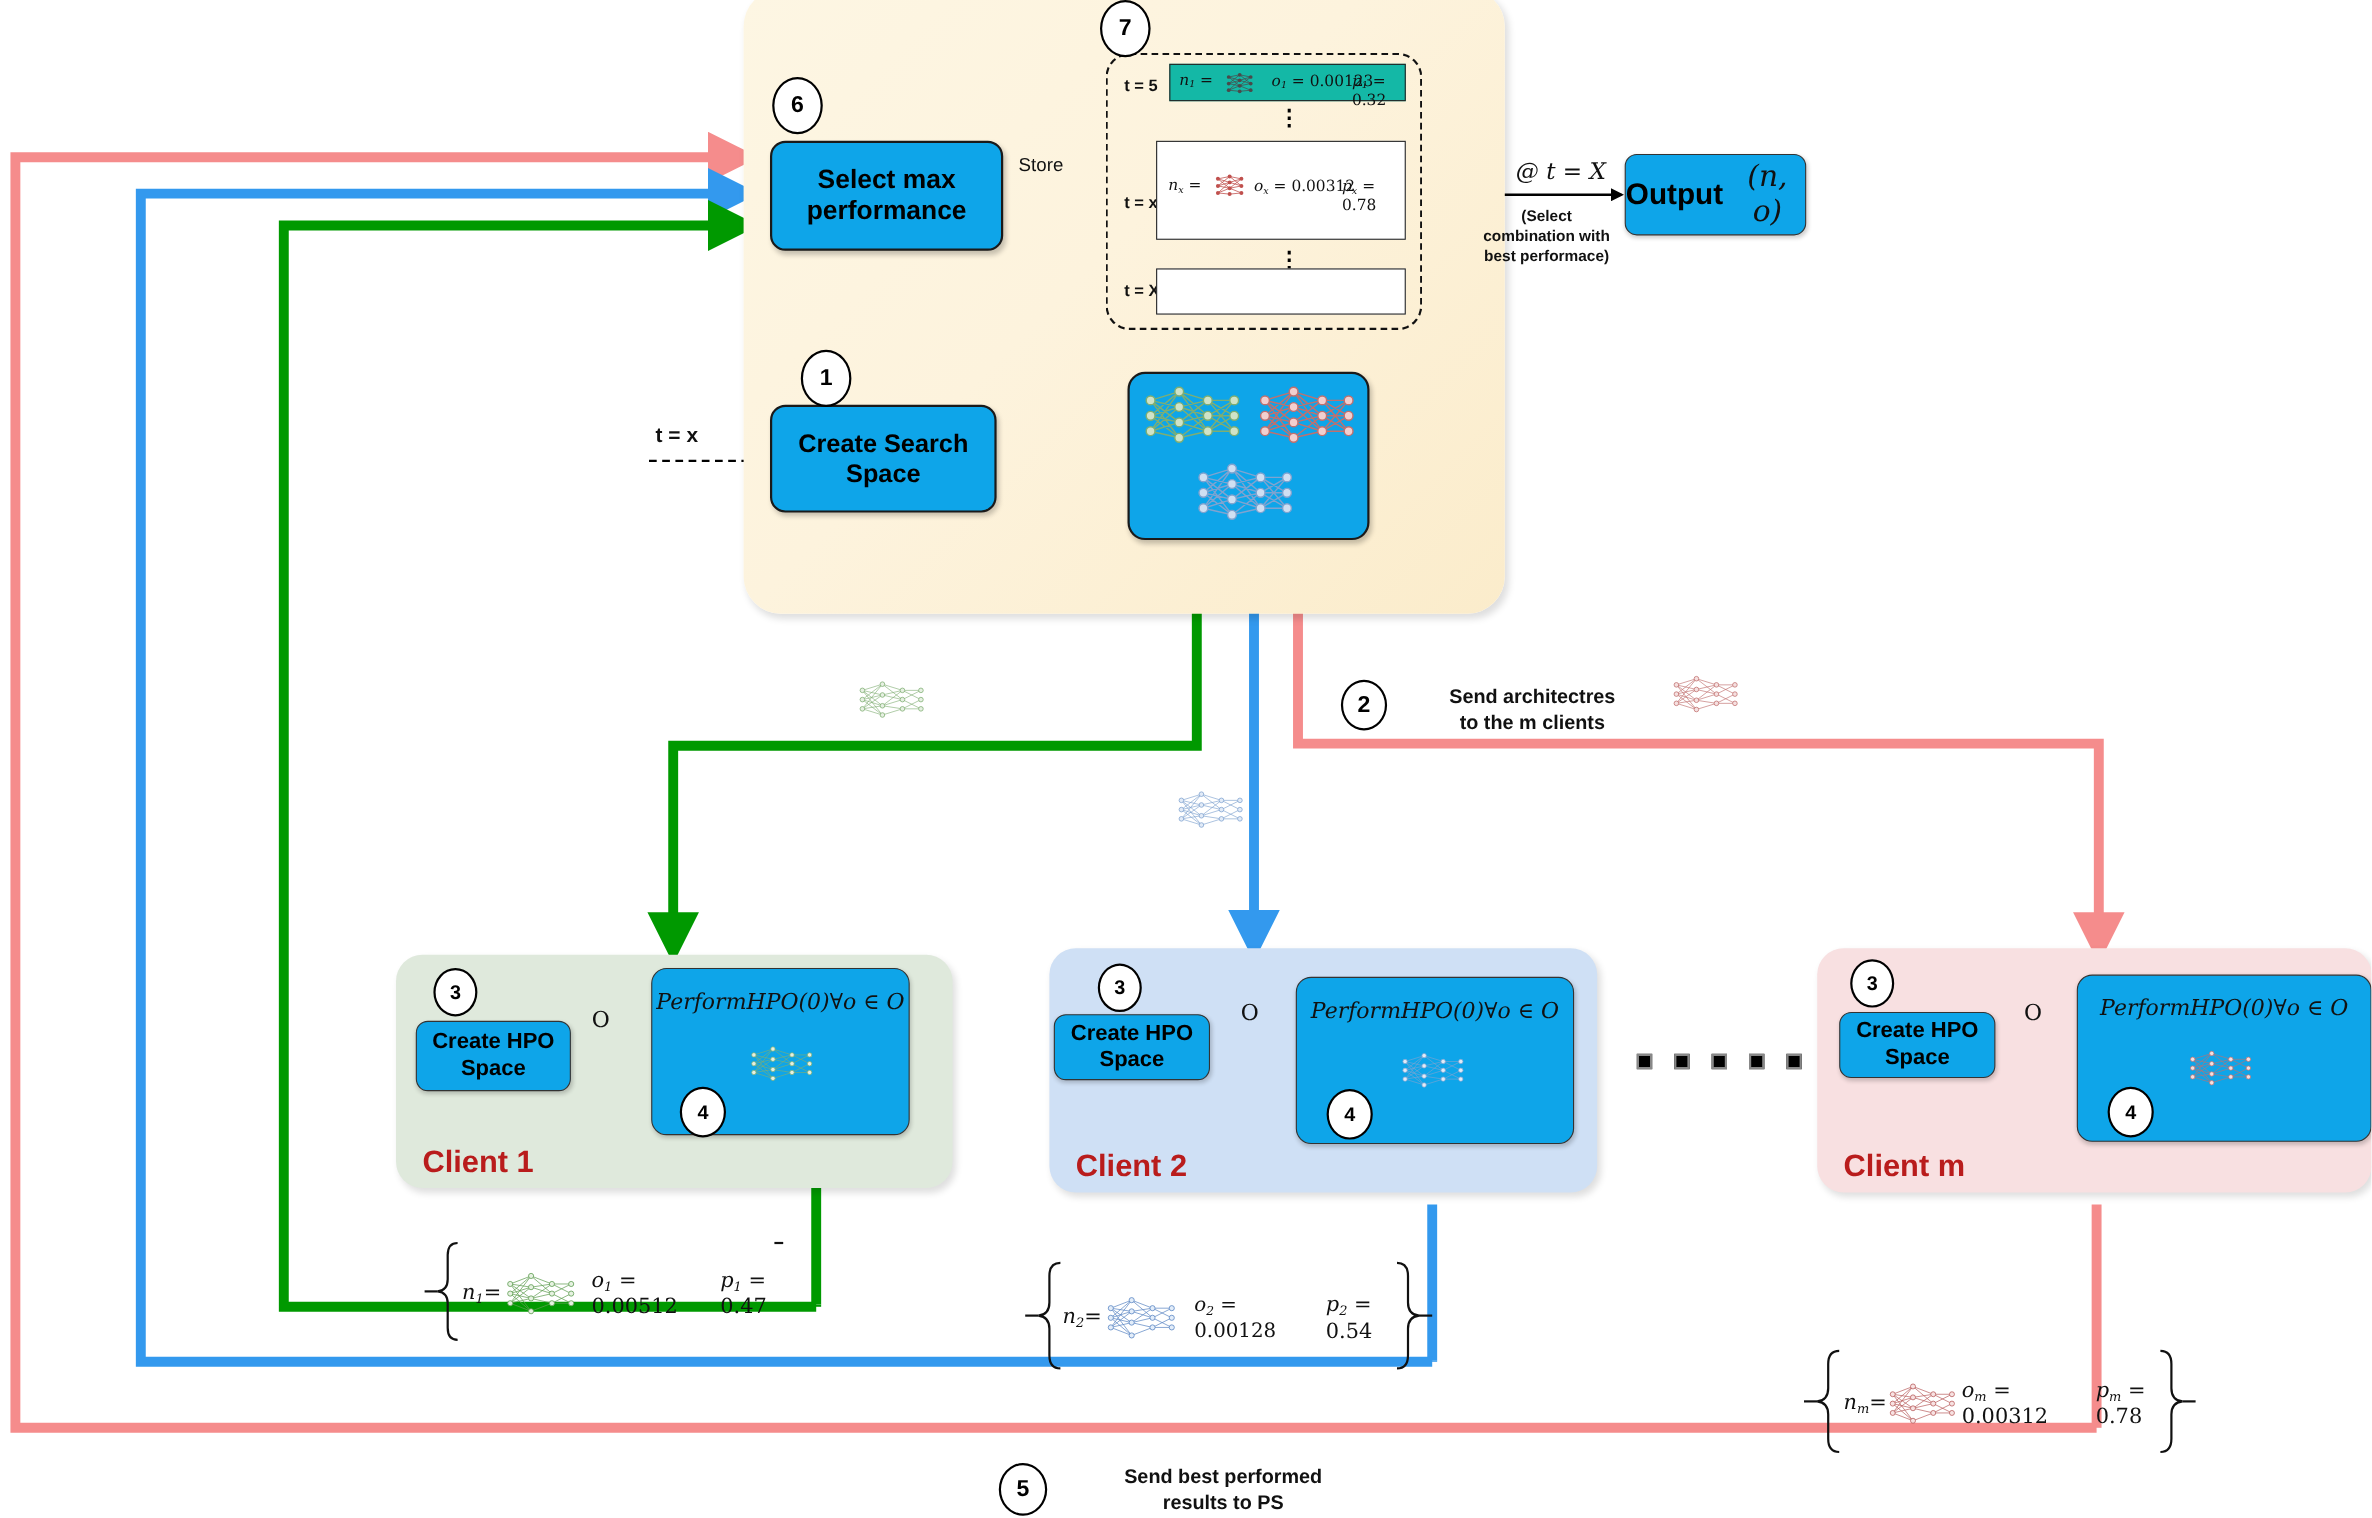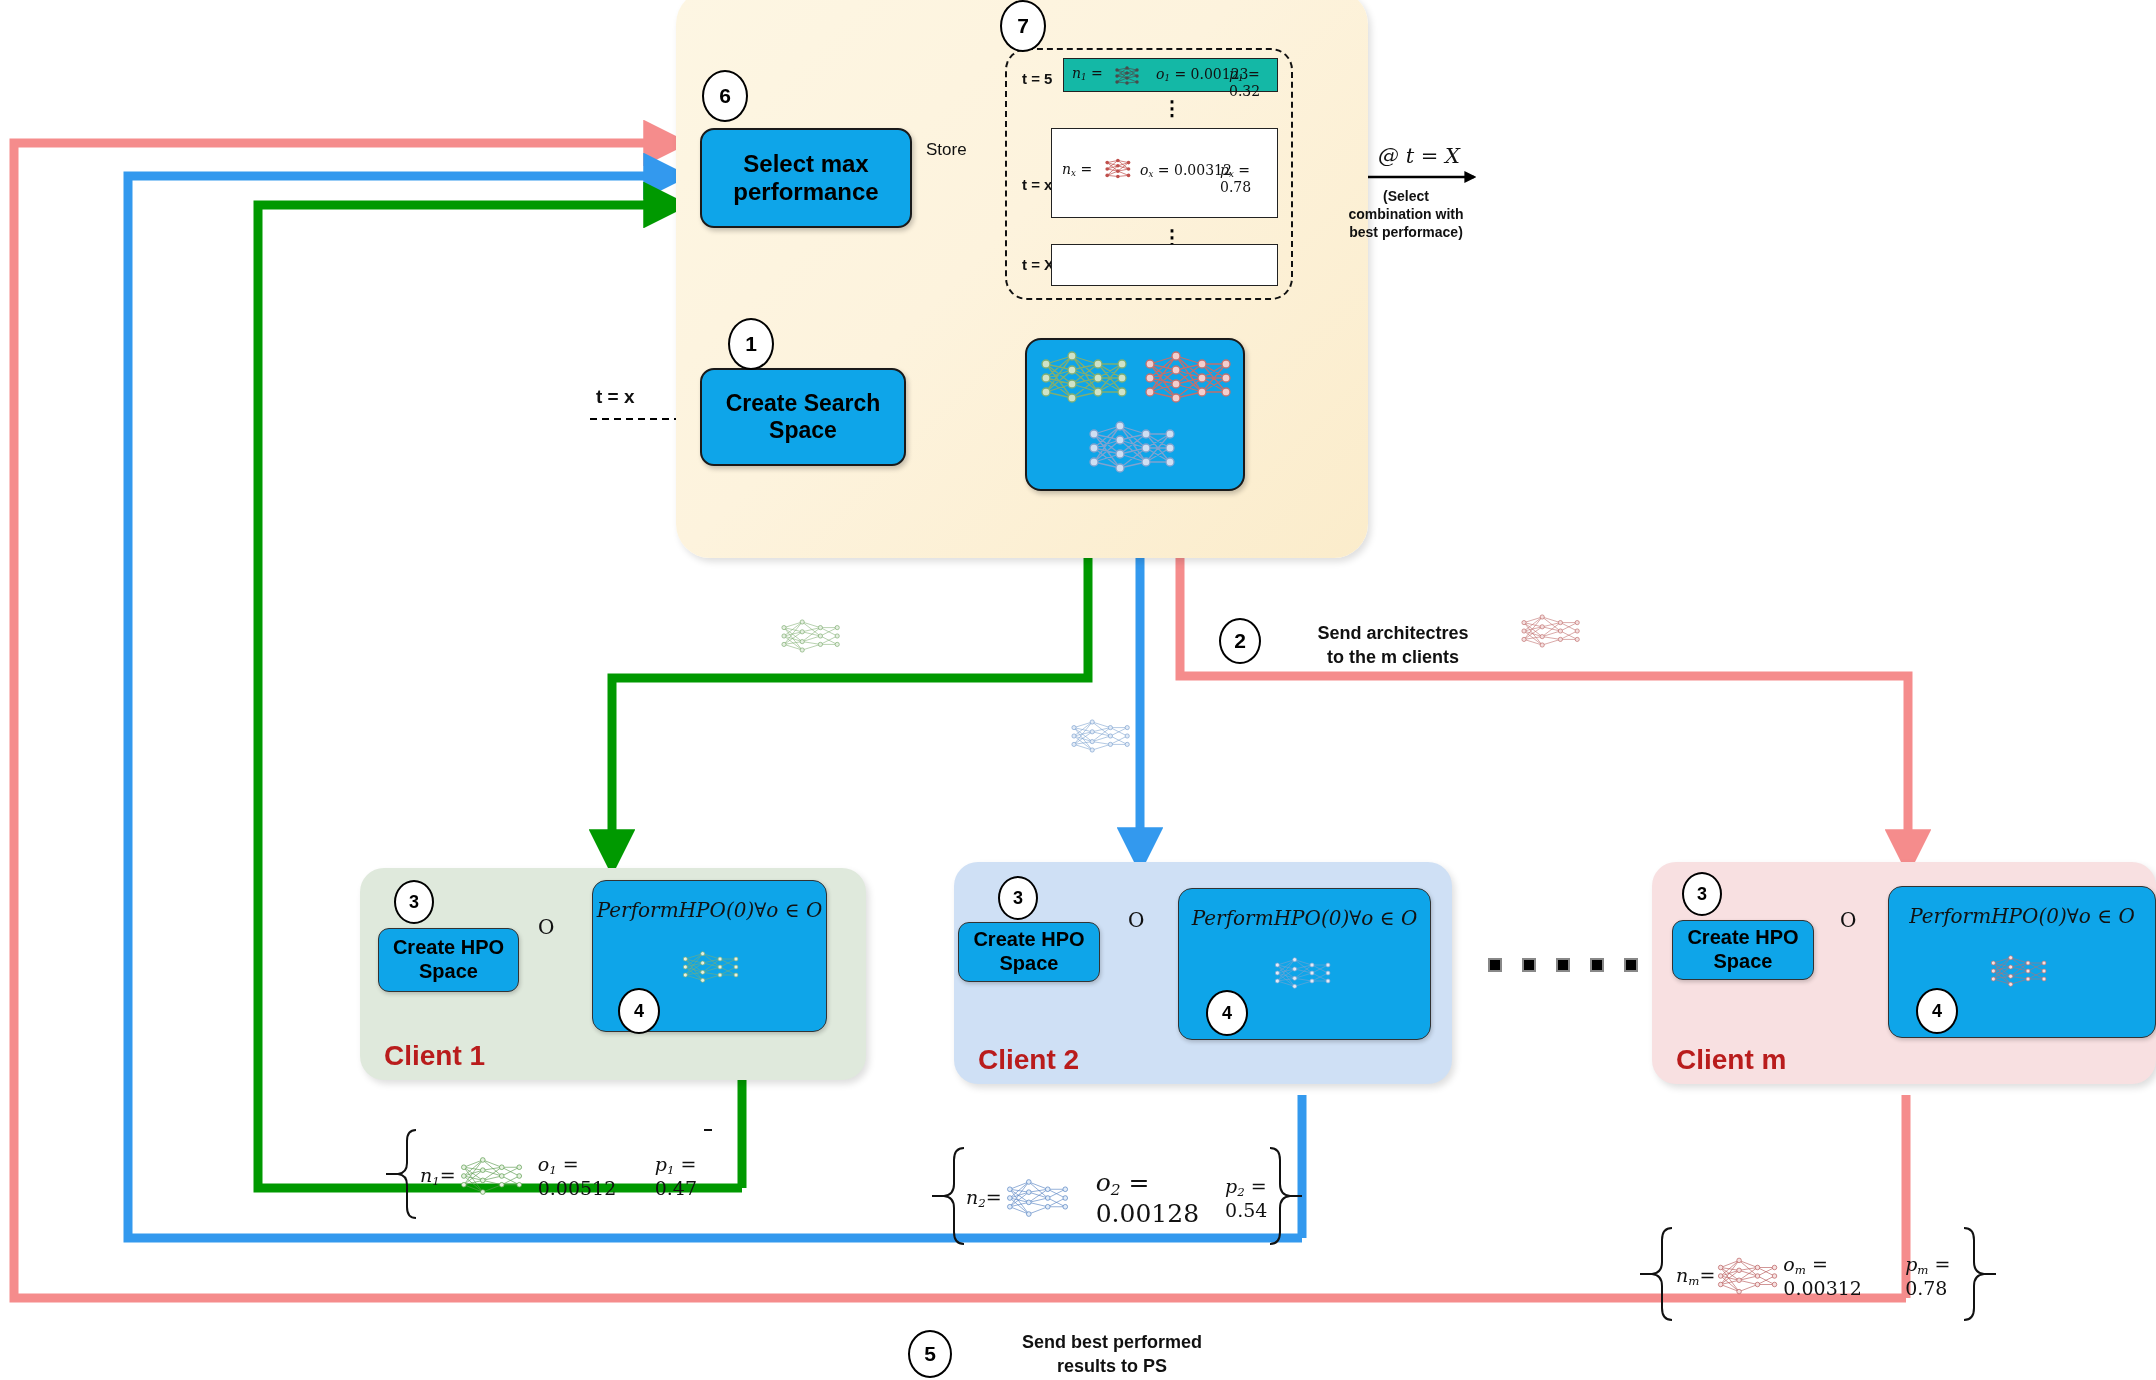--- a/index.html
+++ b/index.html
@@ -280,20 +280,24 @@
   <div class="abs tlabel" style="left:1022px; top:256px;">t = X</div>
   <div class="abs rowbox plain" style="left:1051px; top:244px; width:227px; height:42px;"></div>
 
   <div class="abs mth" style="left:1378px; top:144px; font-size:21px;">@ t = X</div>
   <div class="abs lbl" style="left:1306px; top:187px; width:200px; text-align:center; font-size:14px; line-height:1.3;">
     <div>(Select</div>
     <div>combination with</div>
     <div>best performace)</div>
   </div>
 
+  <div class="abs node thin" style="left:1477px; top:140px; width:165px; height:74px; font-size:27px; gap:6px;">
+    <span>Output</span>
+    <span class="mth" style="font-weight:normal; font-size:27px;">(n, o)</span>
+  </div>
 
   <div class="abs step" style="left:728px; top:318px; width:46px; height:52px;">1</div>
 
   <div class="abs lbl" style="left:596px; top:386px; font-size:19px;">t = x</div>
 
   <div class="abs node" style="left:700px; top:368px; width:206px; height:98px; flex-direction:column; font-size:23px;">
     <span>Create Search</span>
     <span>Space</span>
   </div>
 
@@ -650,21 +654,21 @@
             <circle cx="34" cy="52" r="3.2"></circle>
           <circle cx="60" cy="18" r="3.2"></circle>
             <circle cx="60" cy="30" r="3.2"></circle>
             <circle cx="60" cy="42" r="3.2"></circle>
           <circle cx="84" cy="18" r="3.2"></circle>
             <circle cx="84" cy="30" r="3.2"></circle>
             <circle cx="84" cy="42" r="3.2"></circle>
         </g>
       </svg>
     </span>
-    <span class="mth" style="font-size:25px; margin-left:24px;">
+    <span class="mth" style="font-size:18px; margin-left:14px;">
       <span>o</span><span class="sub">2</span>
       <span class="up">= 0.00128</span>
     </span>
     <span class="mth" style="font-size:19px; margin-left:26px;">
       <span>p</span><span class="sub">2</span>
       <span class="up">= 0.54</span>
     </span>
   </div>
 
   <div class="abs" style="left:1676px; top:1250px; width:300px; height:52px; display:flex; align-items:center;">

